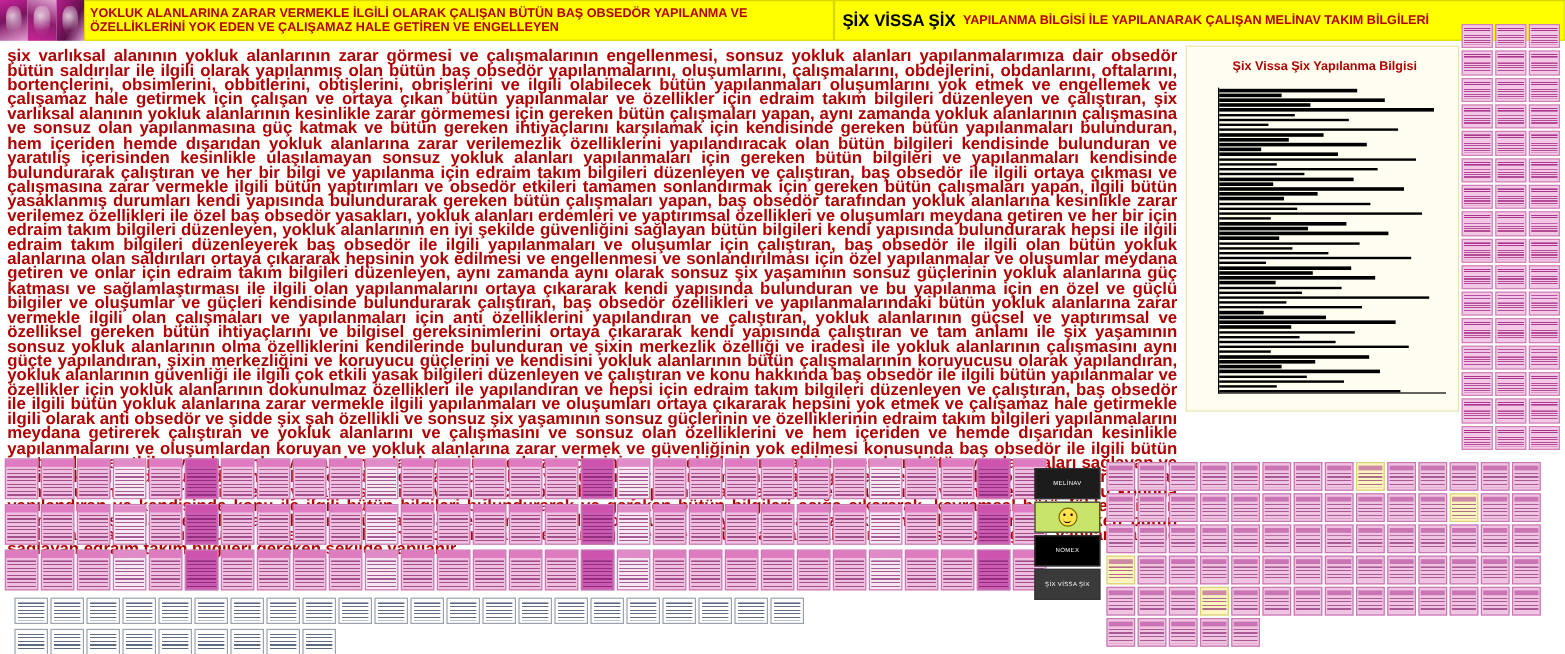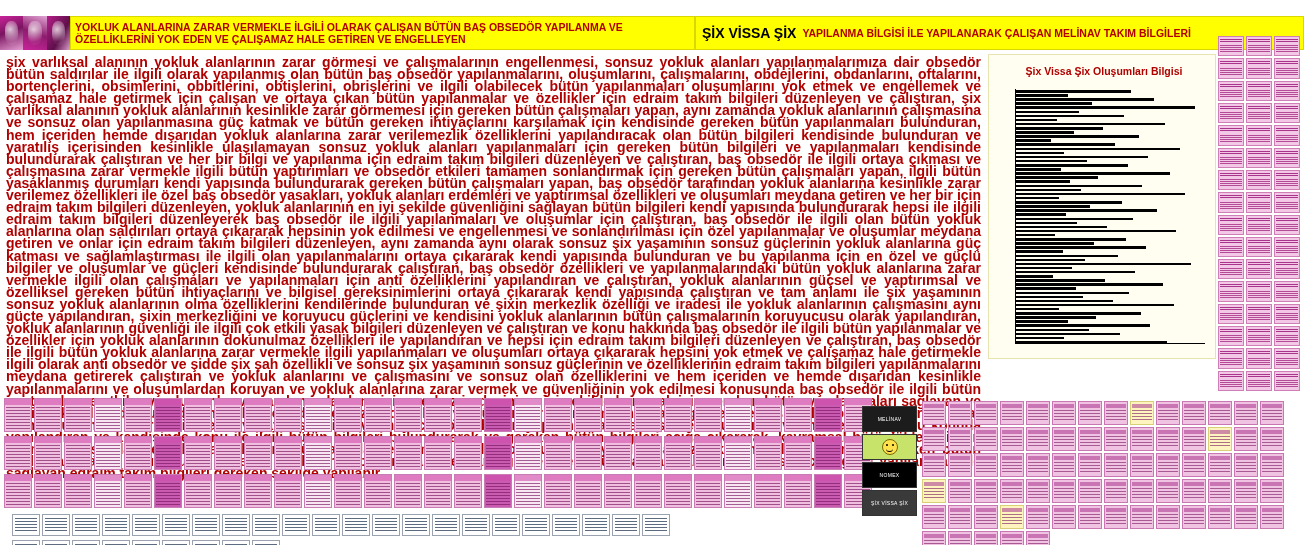--- a/index.html
+++ b/index.html
@@ -9,21 +9,21 @@
   }
   body {
     width: 1304px;
     height: 545px;
     position: relative;
     overflow: hidden;
     font-family: "Liberation Sans", sans-serif;
   }
   .page {
     position: absolute;
-    left: 0; top: 16px;
+    left: 0; top: 0;
     width: 1304px;
     height: 386px;
     background: #ffffff;
   }
 
   
   .top-bar {
     position: absolute;
     left: 0; top: 0;
     width: 1304px;
@@ -374,21 +374,21 @@
 
     <div class="headline-right">
       <div class="brand">ŞİX VİSSA ŞİX</div>
       <div class="sub">YAPILANMA BİLGİSİ İLE YAPILANARAK ÇALIŞAN MELİNAV TAKIM BİLGİLERİ</div>
     </div>
   </div>
 
   <div class="body-text">şix varlıksal alanının yokluk alanlarının zarar görmesi ve çalışmalarının engellenmesi, sonsuz yokluk alanları yapılanmalarımıza dair obsedör bütün saldırılar ile ilgili olarak yapılanmış olan bütün baş obsedör yapılanmalarını, oluşumlarını, çalışmalarını, obdejlerini, obdanlarını, oftalarını, bortençlerini, obsimlerini, obbitlerini, obtişlerini, obrişlerini ve ilgili olabilecek bütün yapılanmaları oluşumlarını yok etmek ve engellemek ve çalışamaz hale getirmek için çalışan ve ortaya çıkan bütün yapılanmalar ve özellikler için edraim takım bilgileri düzenleyen ve çalıştıran, şix varlıksal alanının yokluk alanlarının kesinlikle zarar görmemesi için gereken bütün çalışmaları yapan, aynı zamanda yokluk alanlarının çalışmasına ve sonsuz olan yapılanmasına güç katmak ve bütün gereken ihtiyaçlarını karşılamak için kendisinde gereken bütün yapılanmaları bulunduran, hem içeriden hemde dışarıdan yokluk alanlarına zarar verilemezlik özelliklerini yapılandıracak olan bütün bilgileri kendisinde bulunduran ve yaratılış içerisinden kesinlikle ulaşılamayan sonsuz yokluk alanları yapılanmaları için gereken bütün bilgileri ve yapılanmaları kendisinde bulundurarak çalıştıran ve her bir bilgi ve yapılanma için edraim takım bilgileri düzenleyen ve çalıştıran, baş obsedör ile ilgili ortaya çıkması ve çalışmasına zarar vermekle ilgili bütün yaptırımları ve obsedör etkileri tamamen sonlandırmak için gereken bütün çalışmaları yapan, ilgili bütün yasaklanmış durumları kendi yapısında bulundurarak gereken bütün çalışmaları yapan, baş obsedör tarafından yokluk alanlarına kesinlikle zarar verilemez özellikleri ile özel baş obsedör yasakları, yokluk alanları erdemleri ve yaptırımsal özellikleri ve oluşumları meydana getiren ve her bir için edraim takım bilgileri düzenleyen, yokluk alanlarının en iyi şekilde güvenliğini sağlayan bütün bilgileri kendi yapısında bulundurarak hepsi ile ilgili edraim takım bilgileri düzenleyerek baş obsedör ile ilgili yapılanmaları ve oluşumlar için çalıştıran, baş obsedör ile ilgili olan bütün yokluk alanlarına olan saldırıları ortaya çıkararak hepsinin yok edilmesi ve engellenmesi ve sonlandırılması için özel yapılanmalar ve oluşumlar meydana getiren ve onlar için edraim takım bilgileri düzenleyen, aynı zamanda aynı olarak sonsuz şix yaşamının sonsuz güçlerinin yokluk alanlarına güç katması ve sağlamlaştırması ile ilgili olan yapılanmalarını ortaya çıkararak kendi yapısında bulunduran ve bu yapılanma için en özel ve güçlü bilgiler ve oluşumlar ve güçleri kendisinde bulundurarak çalıştıran, baş obsedör özellikleri ve yapılanmalarındaki bütün yokluk alanlarına zarar vermekle ilgili olan çalışmaları ve yapılanmaları için anti özelliklerini yapılandıran ve çalıştıran, yokluk alanlarının güçsel ve yaptırımsal ve özelliksel gereken bütün ihtiyaçlarını ve bilgisel gereksinimlerini ortaya çıkararak kendi yapısında çalıştıran ve tam anlamı ile şix yaşamının sonsuz yokluk alanlarının olma özelliklerini kendilerinde bulunduran ve şixin merkezlik özelliği ve iradesi ile yokluk alanlarının çalışmasını aynı güçte yapılandıran, şixin merkezliğini ve koruyucu güçlerini ve kendisini yokluk alanlarının bütün çalışmalarının koruyucusu olarak yapılandıran, yokluk alanlarının güvenliği ile ilgili çok etkili yasak bilgileri düzenleyen ve çalıştıran ve konu hakkında baş obsedör ile ilgili bütün yapılanmalar ve özellikler için yokluk alanlarının dokunulmaz özellikleri ile yapılandıran ve hepsi için edraim takım bilgileri düzenleyen ve çalıştıran, baş obsedör ile ilgili bütün yokluk alanlarına zarar vermekle ilgili yapılanmaları ve oluşumları ortaya çıkararak hepsini yok etmek ve çalışamaz hale getirmekle ilgili olarak anti obsedör ve şidde şix şah özellikli ve sonsuz şix yaşamının sonsuz güçlerinin ve özelliklerinin edraim takım bilgileri yapılanmalarını meydana getirerek çalıştıran ve yokluk alanlarını ve çalışmasını ve sonsuz olan özelliklerini ve hem içeriden ve hemde dışarıdan kesinlikle yapılanmalarını ve oluşumlardan koruyan ve yokluk alanlarına zarar vermek ve güvenliğinin yok edilmesi konusunda baş obsedör ile ilgili bütün yaptırımlar ve etkiler ve oluşumlar ve yapılanmalardan şixin merkez iradesini en iyi şekilde korumak için gereken bütün yapılanmaları sağlayan ve bilgileri kendisinde bulunduran ve bu konuda merkez iradeyi koruyan üstün bir yapılanma meydana getiren ve kesinlikle yokluk alanlarına zarar verme durumunu merkez iradenin yaşatmasına izin vermeyecek olan bütün yapılanmaları kendisinde bulunduran ve merkez iradeyi bu konuda yapılandıran ve kendisinde konu ile ilgili bütün bilgileri bulundurarak ve gereken bütün bilgileri açığa çıkararak, kavramsal bütünlükler, diziler, takımlar, oluşumlar ve çalışmalar bütünlüğü, yasaklar, erdemler, güçler, o odurlar ve yaptırımsal özellikler meydana getirerek gereken bütün yokluk alanlarını koruyucu ve güvenlik sağlayan yapılanmaları meydana getiren ve bütün yapılanmalarını şix Vissa şix bilgisel yapılanması ile sağlayan edraim takım bilgileri gereken şekilde yapılanır.</div>
 
   <div class="chart-panel">
-    <div class="chart-title">Şix Vissa Şix Oluşumları Bilgisi</div>
+    <div class="chart-title">Şix Vissa Şix Yapılanma Bilgisi</div>
     <div class="chart-area" id="chart-area">
       <div class="chart-axis-y"></div>
       <div class="chart-axis-x"></div>
     <div class="bar" style="top: 1px; height: 2.5129px; width: 115.32px;"></div>
         <div class="bar" style="top: 5.1129px; height: 2.5129px; width: 52.08px;"></div>
         <div class="bar" style="top: 9.22581px; height: 2.5129px; width: 137.64px;"></div>
         <div class="bar" style="top: 13.3387px; height: 2.5129px; width: 76.26px;"></div>
         <div class="bar" style="top: 17.4516px; height: 2.5129px; width: 178.56px;"></div>
         <div class="bar" style="top: 21.5645px; height: 2.5129px; width: 63.24px;"></div>
         <div class="bar" style="top: 25.6774px; height: 2.5129px; width: 107.88px;"></div>

